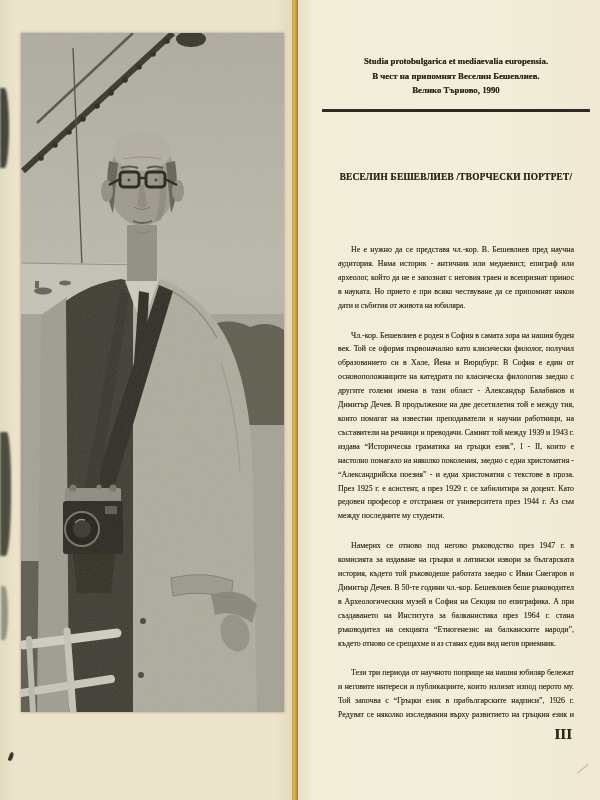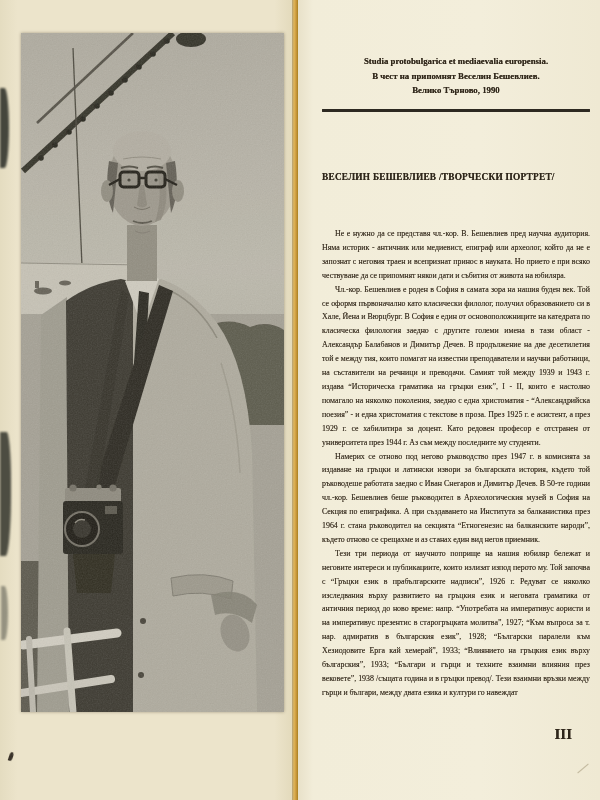--- a/index.html
+++ b/index.html
@@ -25,27 +25,27 @@
   .gutter{position:absolute;left:292px;top:0;width:6px;height:800px;
     background:linear-gradient(90deg,#b3a27a 0%,#e0b559 35%,#c8973d 70%,#a9801f 100%);}
 
   
   .right-page{position:absolute;left:298px;top:0;width:302px;height:800px;color:#362c1e;
     background:linear-gradient(90deg,#e8e1c9 0%,#f2edd9 5%,#f3eedb 60%,#efe9d3 100%);}
   .col{position:absolute;left:24px;width:268px;}
   .header-cite{top:54px;text-align:center;font-weight:bold;font-size:8.8px;line-height:14.6px;
     color:#30271a;text-shadow:0 0 .5px rgba(48,39,26,.75);}
   .rule{top:109px;height:3px;background:#2d2921;border-radius:1px;box-shadow:0 0 .6px #2d2921;}
-  .article-title{top:172px;text-align:left;font-weight:bold;font-size:9.3px;letter-spacing:.25px;
+  .article-title{top:172px;text-align:center;font-weight:bold;font-size:9.3px;letter-spacing:.25px;
     color:#2e261a;text-shadow:0 0 .5px rgba(46,38,26,.8);}
   .article-author{top:199px;text-align:center;font-weight:bold;font-size:7.7px;color:#4a3f30;
     text-shadow:0 0 .4px rgba(74,63,48,.6);}
   .body-text{top:227px;height:496px;overflow:hidden;font-size:7.9px;line-height:13.9px;
     text-align:justify;word-spacing:-.2px;color:#3a3022;text-shadow:0 0 .5px rgba(58,48,34,.65);}
-  .body-text p{margin:0;text-indent:13px;}
+  .body-text p{margin:16px;text-indent:13px;}
   .page-number{position:absolute;right:28px;top:726px;font-weight:bold;font-size:15px;
     color:#2e261a;text-shadow:0 0 .5px rgba(46,38,26,.8);}
   .scratch{position:absolute;right:10px;top:768px;width:14px;height:1px;background:#a99c7e;
     transform:rotate(-40deg);opacity:.6;}
 </style>
 </head>
 <body>
 
 <div class="spread">
 

